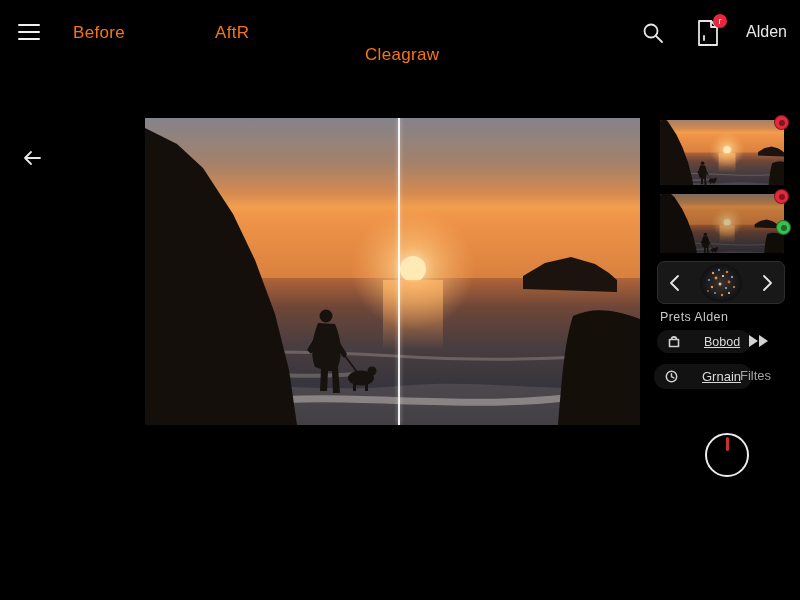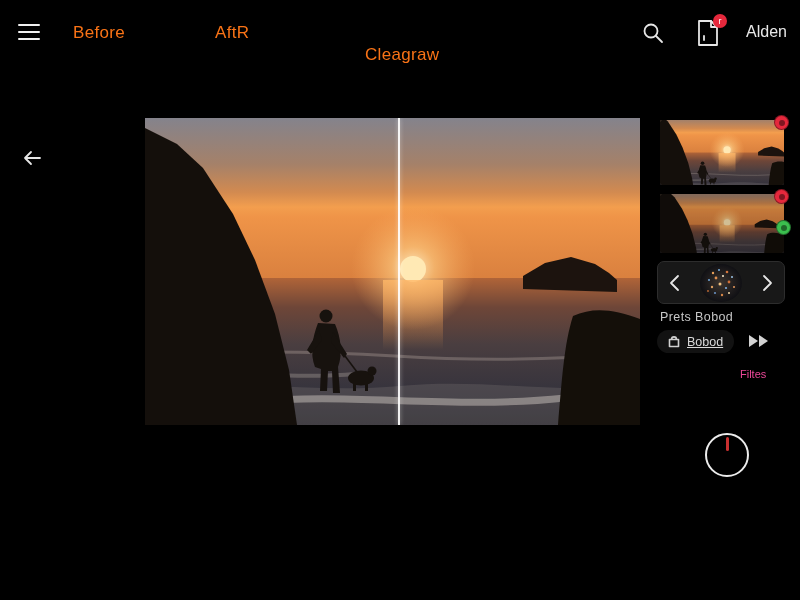--- a/index.html
+++ b/index.html
@@ -48,27 +48,27 @@
   .badge-tr { right:-5px; top:-5px; } .badge-mr { right:-7px; top:26px; }
 
   .carousel { position:absolute; left:657px; top:261px; width:128px; height:43px;
     background:#181818; border:1px solid #2d2d2d; border-radius:7px;
     display:flex; align-items:center; justify-content:space-between; padding:0 10px; }
   .car-chev { width:14px; height:18px; cursor:pointer; }
   .sparkle { width:44px; height:40px; }
 
   .preset-name { position:absolute; left:660px; top:310px; font-size:12.5px; color:#c6c6c6; letter-spacing:.4px; }
 
-  .pill { position:absolute; display:flex; align-items:center; gap:7px;
+  .pill { position:absolute; display:flex; align-items:center; gap:24px;
     background:rgba(255,255,255,.07); border-radius:12px; padding:0 11px; height:23px;
     font-size:12.5px; color:#dadada; cursor:pointer;text-decoration:underline; }
   .pill-bobod { left:657px; top:330px; }
   .pill-grain { left:654px; top:364px; height:25px; font-size:13px; }
   .ff-icon { position:absolute; left:748px; top:334px; width:22px; height:14px; cursor:pointer; }
-  .filters-label { position:absolute; left:740px; top:368px; font-size:11px; color:#ec4899; cursor:pointer; }
+  .filters-label { position:absolute; left:740px; top:368px; font-size:13px; color:#a3a3a3; cursor:pointer; }
 
   .timer { position:absolute; left:705px; top:433px; width:44px; height:44px; border-radius:50%;
     border:2.5px solid #ececec; cursor:pointer; }
   .timer .hand { position:absolute; left:50%; top:2px; width:3px; height:14px; margin-left:-1.5px;
     border-radius:2px; }
 
   
   .slider-row { position:absolute; left:0; top:444px; width:800px; height:34px; }
 
   
@@ -246,35 +246,42 @@
         </g>
       </svg>
     </span>
     <span class="car-chev">
       <svg viewBox="0 0 14 18">
           <polyline class="st" points="4,2 11,9 4,16" stroke-width="2.4"></polyline>
         </svg>
     </span>
   </div>
 
-  <div class="preset-name">Prets Bobod</div>
+  <div class="preset-name">Prets Alden</div>
 
   <div class="pill pill-bobod">
     <svg width="12" height="13" viewBox="0 0 12 13">
         <path class="st2" d="M1.5,4.5 h9 v7 h-9 Z M3.5,4.5 C3.5,1 8.5,1 8.5,4.5"></path>
       </svg>
     <span>Bobod</span>
   </div>
   <span class="ff-icon">
     <svg viewBox="0 0 22 14">
         <polygon points="1,1 10,7 1,13" fill="#d2d2d2"></polygon>
         <polygon points="11,1 20,7 11,13" fill="#d2d2d2"></polygon>
       </svg>
   </span>
 
+  <div class="pill pill-grain">
+    <svg width="13" height="13" viewBox="0 0 14 14">
+        <circle class="st2" cx="7" cy="7" r="5.6"></circle>
+        <path class="st2" d="M7,4 L7,7 L9.4,8.4"></path>
+      </svg>
+    <span>Grnain</span>
+  </div>
   <span class="filters-label">Filtes</span>
 
   <div class="timer">
     <span class="hand" style="background:#c93030"></span>
   </div>
 
   <div class="slider-row">
     
     
     

